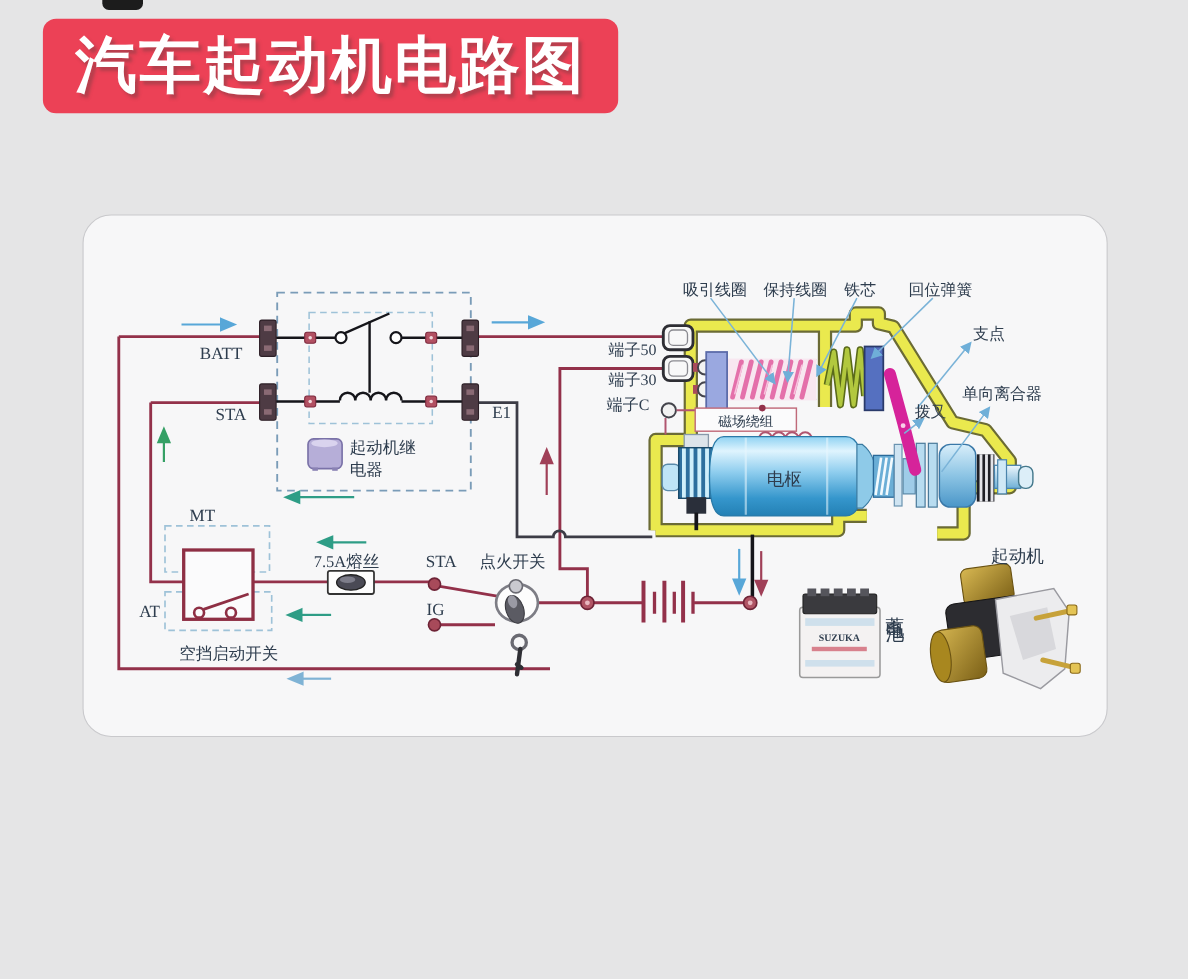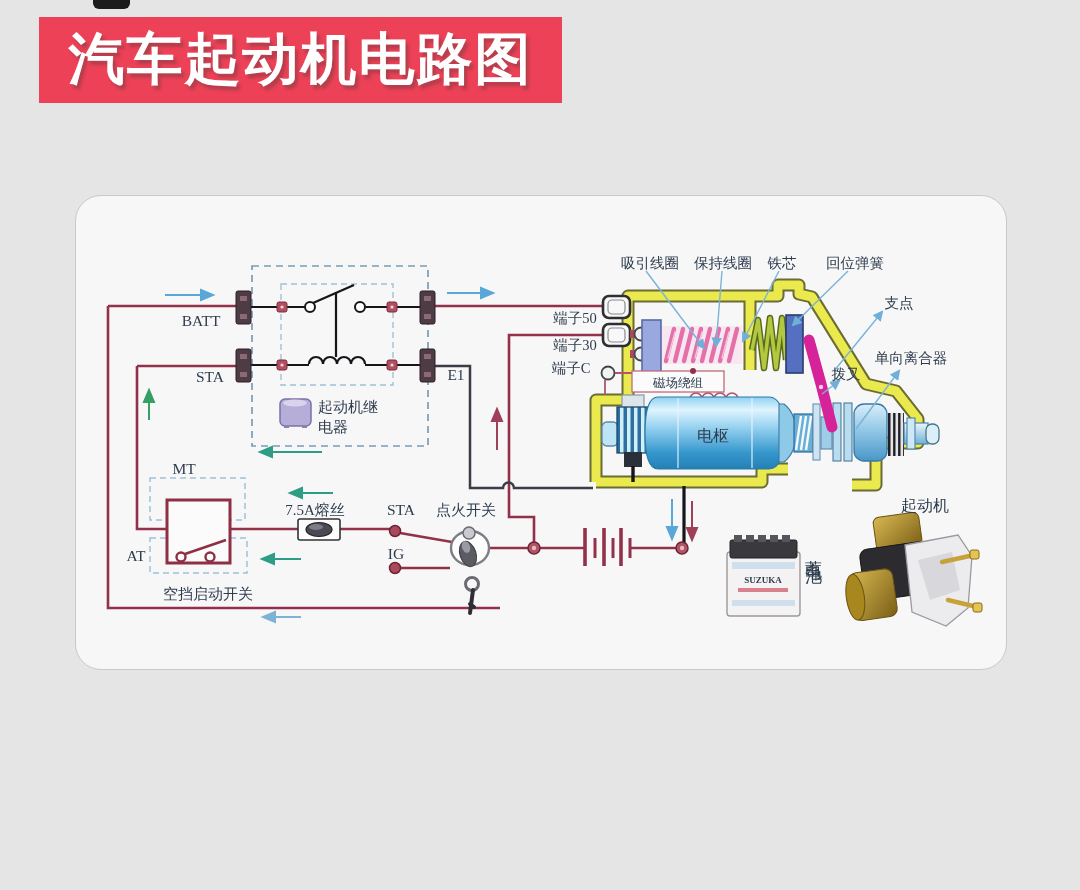--- a/index.html
+++ b/index.html
@@ -1,21 +1,21 @@
 <!DOCTYPE html>
 <html><head>
 <meta charset="utf-8">
 <style>
   html,body{margin:0;padding:0;}
   body{width:1080px;height:890px;background:#e5e5e6;position:relative;overflow:hidden;
        font-family:"Liberation Sans",sans-serif;}
   .top-notch{position:absolute;left:93px;top:0;width:37px;height:9px;background:#1c1c1c;
        border-radius:0 0 6px 6px;}
   .banner{position:absolute;left:39px;top:17px;width:523px;height:86px;background:#ec4156;
-       display:flex;align-items:center;justify-content:center;}
+       display:flex;align-items:center;justify-content:center;border-radius:12px;}
   .banner-text{color:#ffffff;font-weight:bold;font-size:56px;letter-spacing:2px;
        text-shadow:3px 4px 3px rgba(110,60,65,.45);white-space:nowrap;}
   .panel{position:absolute;left:75px;top:195px;width:930px;height:473px;background:#f7f7f8;
        border:1.5px solid #c9c9cc;border-radius:26px;}
   svg.diagram{position:absolute;left:0;top:0;}
   svg text{font-family:"Liberation Serif",serif;fill:#2e3d4e;}
   .vlabel{position:absolute;left:801px;top:546px;width:24px;height:80px;
        writing-mode:vertical-rl;text-orientation:upright;font-family:"Liberation Serif",serif;
        font-size:17px;color:#2e3d4e;letter-spacing:4px;line-height:24px;}
 </style>

